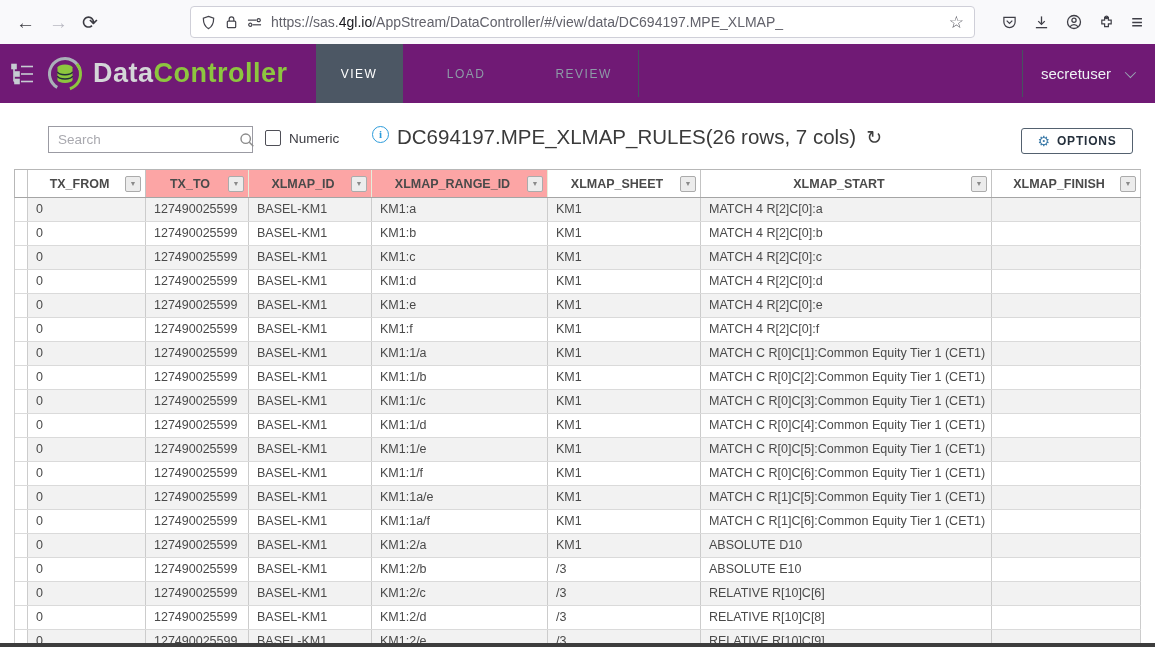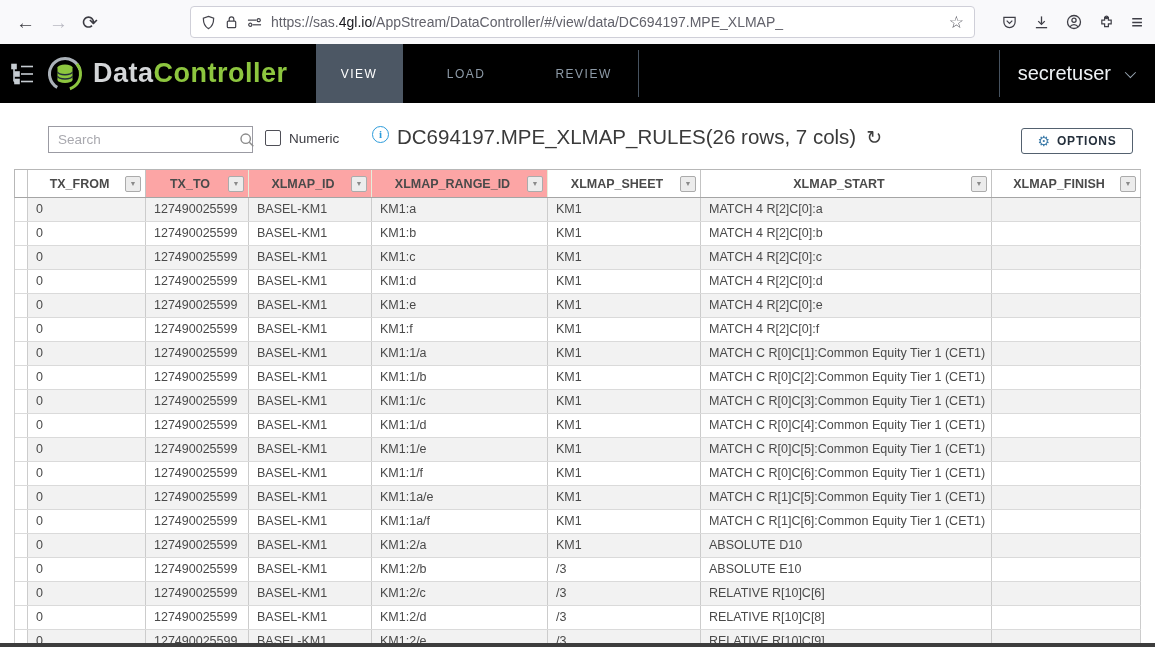--- a/index.html
+++ b/index.html
@@ -16,37 +16,37 @@
              padding:0 10px; gap:9px; }
   .url-ic { display:flex; align-items:center; color:#45454d; flex:0 0 auto; }
   .url-text { flex:1; font-size:14px; color:#62626b; white-space:nowrap; overflow:hidden; }
   .url-text .domain { color:#16161b; }
   .star { font-size:17px; color:#55555e; flex:0 0 auto; }
   .chrome-right { position:absolute; right:12px; top:0; height:44px; display:flex; align-items:center; gap:17px; }
   .chrome-ic { color:#3f3f47; display:flex; align-items:center; }
   .menu-ic { font-size:20px; color:#3f3f47; }
 
   
-  .appbar { height:59px; background:#000000; display:flex; align-items:stretch; }
+  .appbar { height:59px; background:#701a75; display:flex; align-items:stretch; }
   .tree-toggle { width:46px; display:flex; align-items:center; justify-content:center; cursor:pointer; }
   .logo-wrap { display:flex; align-items:center; gap:9px; padding-right:28px; }
   .wordmark { font-size:27px; font-weight:bold; letter-spacing:.5px; }
   .wordmark .w1 { color:#d4d6d8; }
   .wordmark .w2 { color:#8dc63f; }
   .tabs { display:flex; align-items:stretch; }
   .tab { display:flex; align-items:center; justify-content:center; font-size:12px;
          letter-spacing:1.5px; color:#8d9aa7; cursor:pointer; }
   .tab.active { background:#4c5764; color:#fff; }
   .tab.t-view { width:87px; }
   .tab.t-load { width:127px; }
   .tab.t-review { width:108px; }
   .vdiv { width:1px; background:#46525f; margin:6px 0; }
   .spacer { flex:1; }
   .user-wrap { display:flex; align-items:center; gap:14px; padding:0 22px 0 18px; }
-  .user-name { color:#eef2f5; font-size:20px; }
+  .user-name { color:#eef2f5; font-size:15px; }
   .chev { width:8px; height:8px; border-right:1.6px solid #9aa7b3; border-bottom:1.6px solid #9aa7b3;
           transform:rotate(45deg) translateY(-2px); }
 
   
   .toolbar { height:66px; position:relative; background:#fff; }
   .search-box { position:absolute; left:48px; top:23px; width:205px; height:27px;
                 border:1px solid #9b9ba3; background:#fff; display:flex; align-items:center; }
   .search-box input { border:none; outline:none; flex:1; height:100%; padding:0 4px 0 9px;
                       font-size:13.5px; color:#333; font-family:"Liberation Sans",sans-serif; }
   .search-box input::placeholder { color:#a9a9af; }

